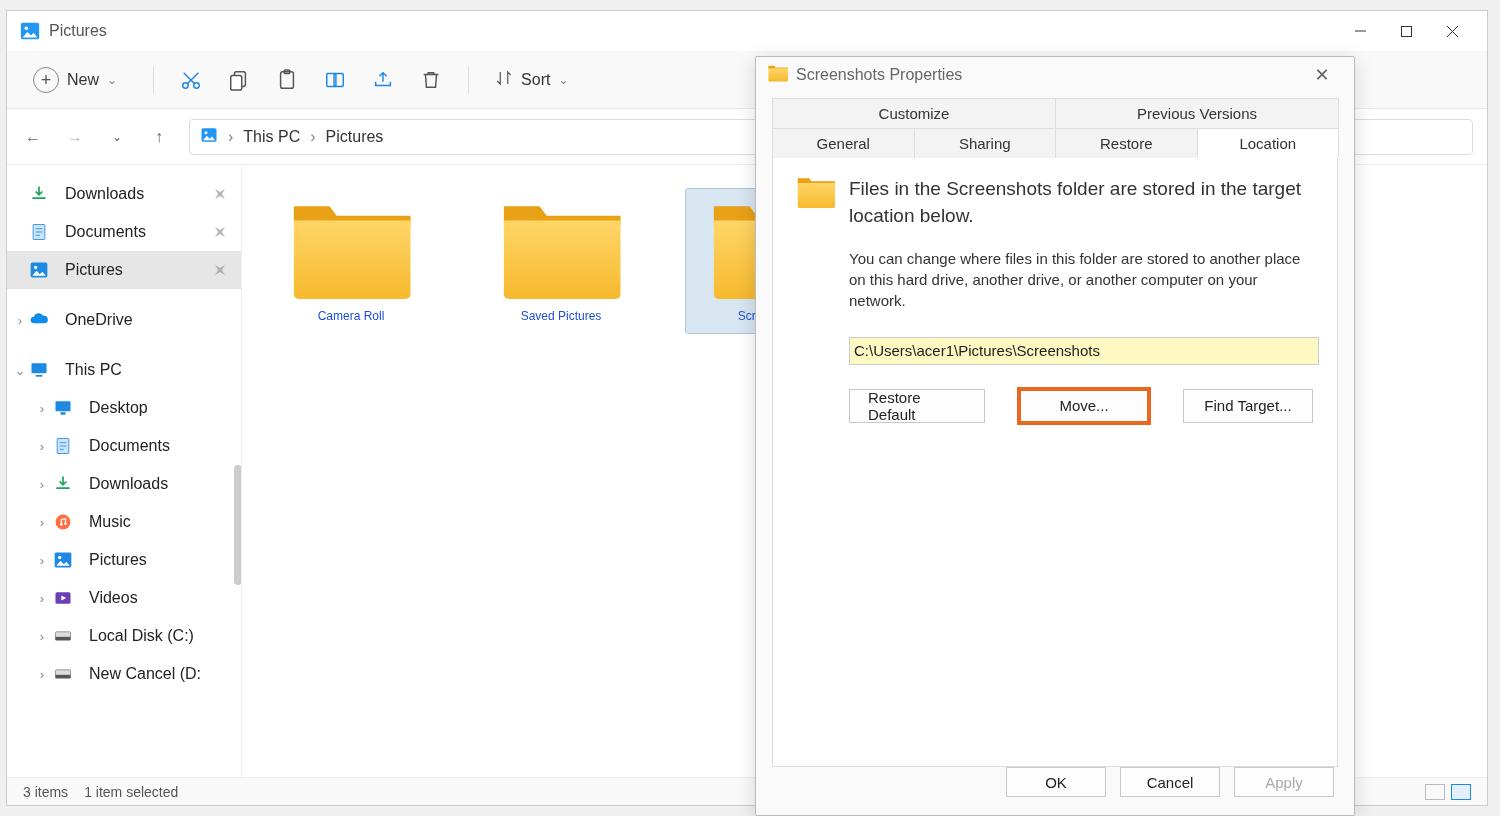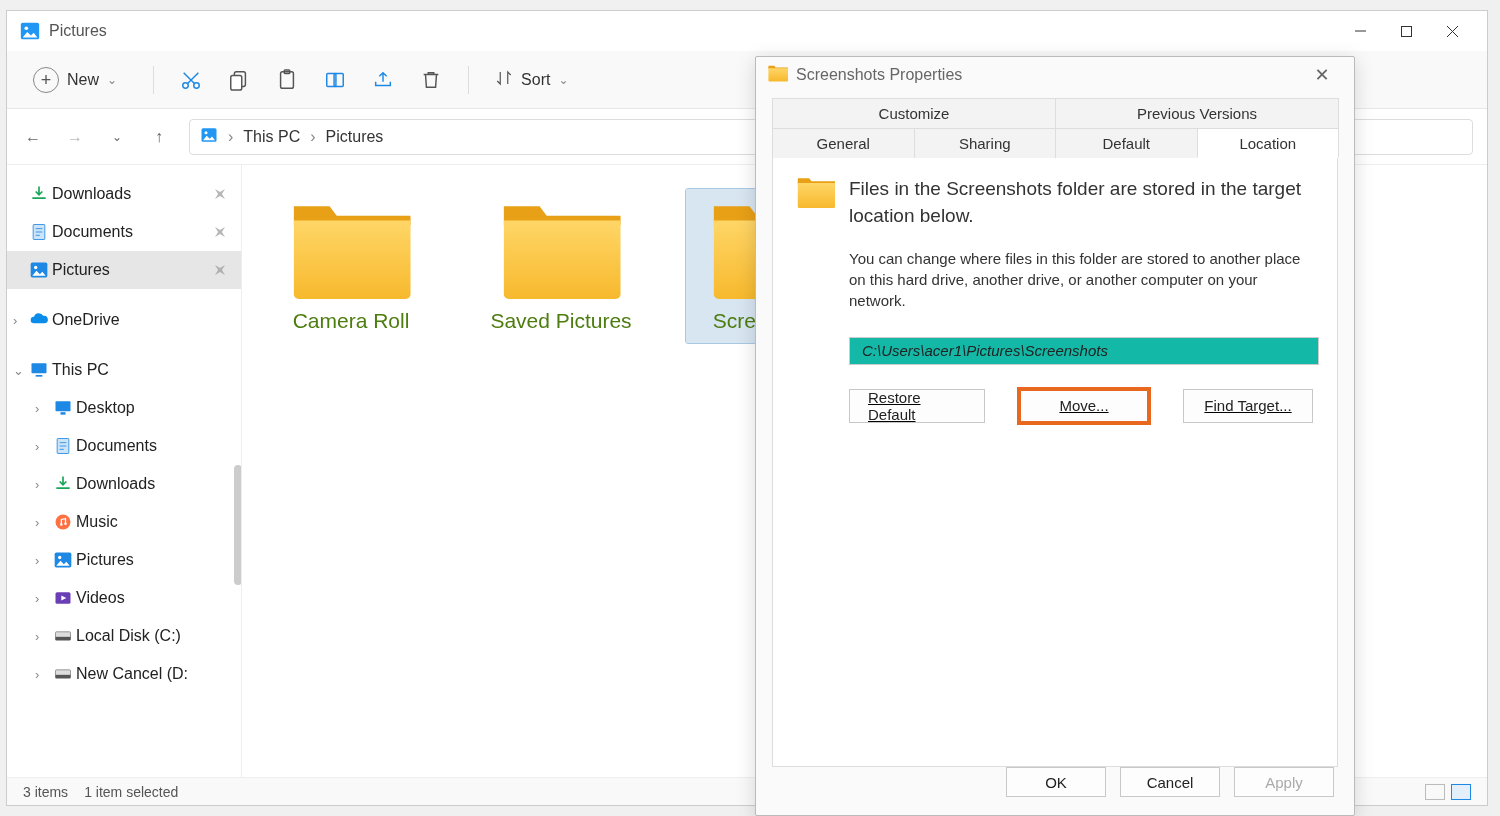--- a/index.html
+++ b/index.html
@@ -25,33 +25,33 @@
   .sort-btn { display:flex; align-items:center; gap:8px; font-size:16px; color:#333; }
 
   .navrow { height: 56px; display:flex; align-items:center; padding: 0 14px; gap: 18px; border-bottom:1px solid #eee;}
   .nav-arrow { width:24px; height:24px; color:#666; display:flex;align-items:center;justify-content:center; }
   .nav-arrow.disabled { color:#bbb; }
   .breadcrumb-box { flex:1; height:36px; border:1px solid #ddd; border-radius:4px; display:flex; align-items:center; padding:0 10px; gap:10px; font-size:16px; color:#333; background:#fff;}
   .crumb-sep { color:#888; }
 
   .body { flex:1; display:flex; overflow:hidden; }
   .sidebar { width: 235px; border-right:1px solid #eee; padding-top:10px; overflow-y:auto; position:relative;}
-  .side-item { display:flex; align-items:center; height:38px; padding-left:22px; gap:3px; font-size:16px; color:#222; position:relative;}
+  .side-item { display:flex; align-items:center; height:38px; padding-left:22px; gap:16px; font-size:16px; color:#222; position:relative;text-align:center;}
   .side-item.child { padding-left:46px; }
   .side-item.pinned::after { content:""; position:absolute; right:14px; width:14px; height:14px; background:#999; clip-path: polygon(50% 0, 60% 40%, 100% 50%, 60% 60%, 50% 100%, 40% 60%, 0 50%, 40% 40%); transform:rotate(45deg); opacity:0.7;}
   .side-item.active { background:#e6e6e6; }
   .side-item .exp { position:absolute; left:6px; width:14px; color:#888; font-size:13px;}
   .side-item.child .exp { left:28px; }
   .side-icon { width:20px; height:20px; flex-shrink:0; display:flex;align-items:center;justify-content:center;}
 
   .content { flex:1; display:flex; padding:24px; gap:40px; align-items:flex-start; }
   .folder-tile { width:170px; display:flex; flex-direction:column; align-items:center; gap:10px; padding:10px 6px; border-radius:2px;}
   .folder-tile.selected { background:#d8e6f2; outline:1px solid #aac8e4;}
   .folder-big { width:120px; height:100px; }
-  .folder-label { font-size:21px; color:#4d7c0f; text-align:center;}
+  .folder-label { font-size:12px; color:#1d4ed8; text-align:center;}
 
   .statusbar { height:28px; border-top:1px solid #eee; display:flex; align-items:center; padding:0 16px; gap:16px; font-size:14px; color:#555; background:#f9f9f9;}
   .statusbar .spacer{flex:1;}
   .view-toggle{display:flex;gap:6px;}
   .view-toggle .vt{width:20px;height:16px;border:1px solid #bbb;}
   .view-toggle .vt.active{border-color:#1e88e5;background:#e3f0fb;}
 
   
   .dialog {
     position:absolute; left:755px; top:20px; width:600px; height:760px;
@@ -66,23 +66,23 @@
   .tabs-row { display:flex; }
   .tab { flex:1; height:30px; display:flex; align-items:center; justify-content:center; font-size:15px; color:#333; border:1px solid #ddd; border-bottom:none; background:#f3f3f3; margin-right:-1px;}
   .tab.active { background:#fff; border-bottom:1px solid #fff; z-index:2; position:relative;}
   .tab-body { border:1px solid #ddd; background:#fff; height:610px; padding:18px 24px; margin-top:-1px;}
 
   .desc-row { display:flex; gap:14px; margin-bottom:18px;}
   .desc-row .folder-sm { width:38px; height:32px; flex-shrink:0;}
   .desc-text { font-size:19px; color:#333; line-height:1.4;}
   .sub-text { font-size:15px; color:#333; line-height:1.4; margin-left:52px; margin-bottom:26px;}
 
-  .path-input { width:470px; height:28px; margin-left:52px; border:1px solid #ccc; background:#14b8a6; padding:0 12px; font-size:15px; color:#222; display:flex; align-items:center;font-style:italic;}
-
-  .btn-row { display:flex; gap:34px; margin-left:52px; margin-top:24px;text-decoration:underline;}
+  .path-input { width:470px; height:28px; margin-left:52px; border:1px solid #ccc; background:#fef9c3; padding:0 4px; font-size:15px; color:#222; display:flex; align-items:center;}
+
+  .btn-row { display:flex; gap:34px; margin-left:52px; margin-top:24px;}
   .dlg-btn { height:34px; padding:0 18px; min-width:130px; border:1px solid #c8c8c8; background:#fdfdfd; font-size:15px; color:#222; display:flex;align-items:center;justify-content:center;}
   .dlg-btn.highlight { outline:4px solid #e86820; outline-offset:-2px;}
 
   .dlg-footer { height:54px; display:flex; align-items:flex-start; justify-content:flex-end; gap:14px; padding:0 20px;}
   .foot-btn { width:100px; height:30px; border:1px solid #c8c8c8; background:#fdfdfd; font-size:15px; color:#222; display:flex;align-items:center;justify-content:center;}
   .foot-btn.disabled{color:#aaa;}
 
   .scrollbar-stub{position:absolute;right:-1px;top:300px;width:8px;height:120px;background:#ccc;border-radius:4px;}
 </style>
 </head>
@@ -377,21 +377,21 @@
   </div>
 
   <div class="tabs-wrap">
     <div class="tabs-row" id="tabs-row1">
         <div class="tab">Customize</div>
         <div class="tab">Previous Versions</div>
       </div>
     <div class="tabs-row" id="tabs-row2">
         <div class="tab">General</div>
         <div class="tab">Sharing</div>
-        <div class="tab">Default</div>
+        <div class="tab">Restore</div>
         <div class="tab active">Location</div>
       </div>
     <div class="tab-body">
       <div class="desc-row">
         <span class="folder-sm"><svg width="38" height="32" viewBox="0 0 100 84">
               <use href="#folder-shape"></use>
             </svg></span>
         <div class="desc-text">Files in the Screenshots folder are stored in the target location below.</div>
       </div>
       <div class="sub-text">You can change where files in this folder are stored to another place on this hard drive, another drive, or another computer on your network.</div>

